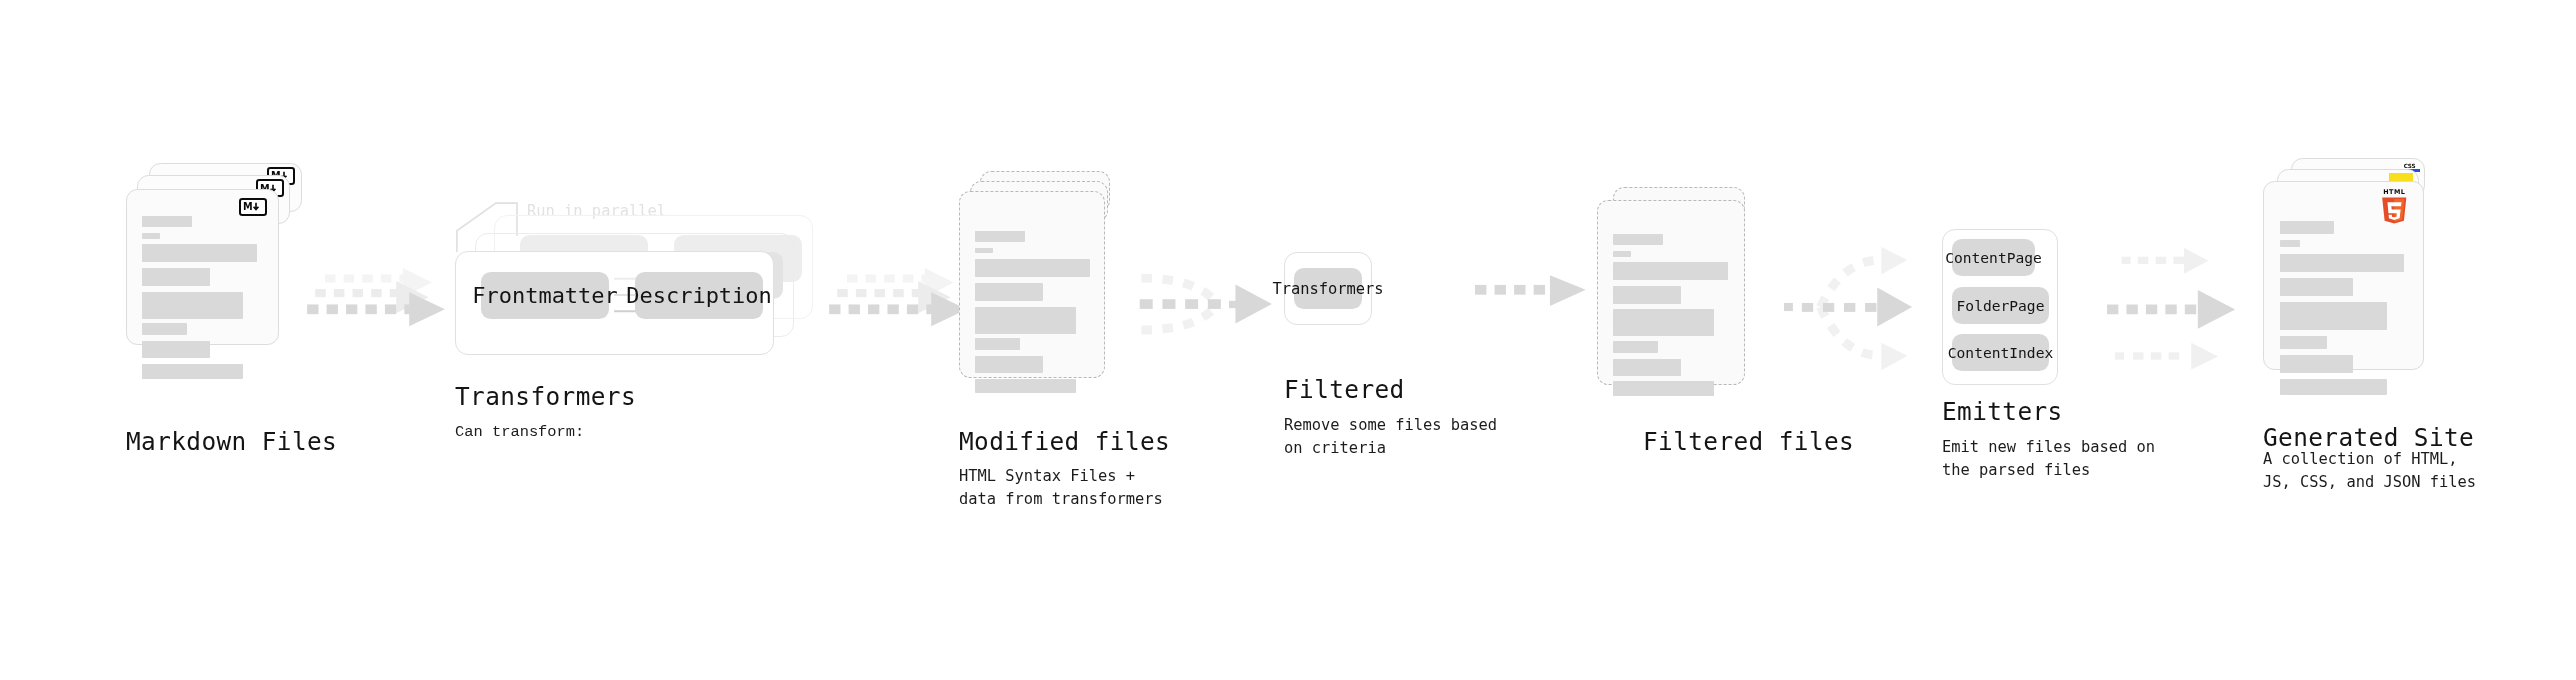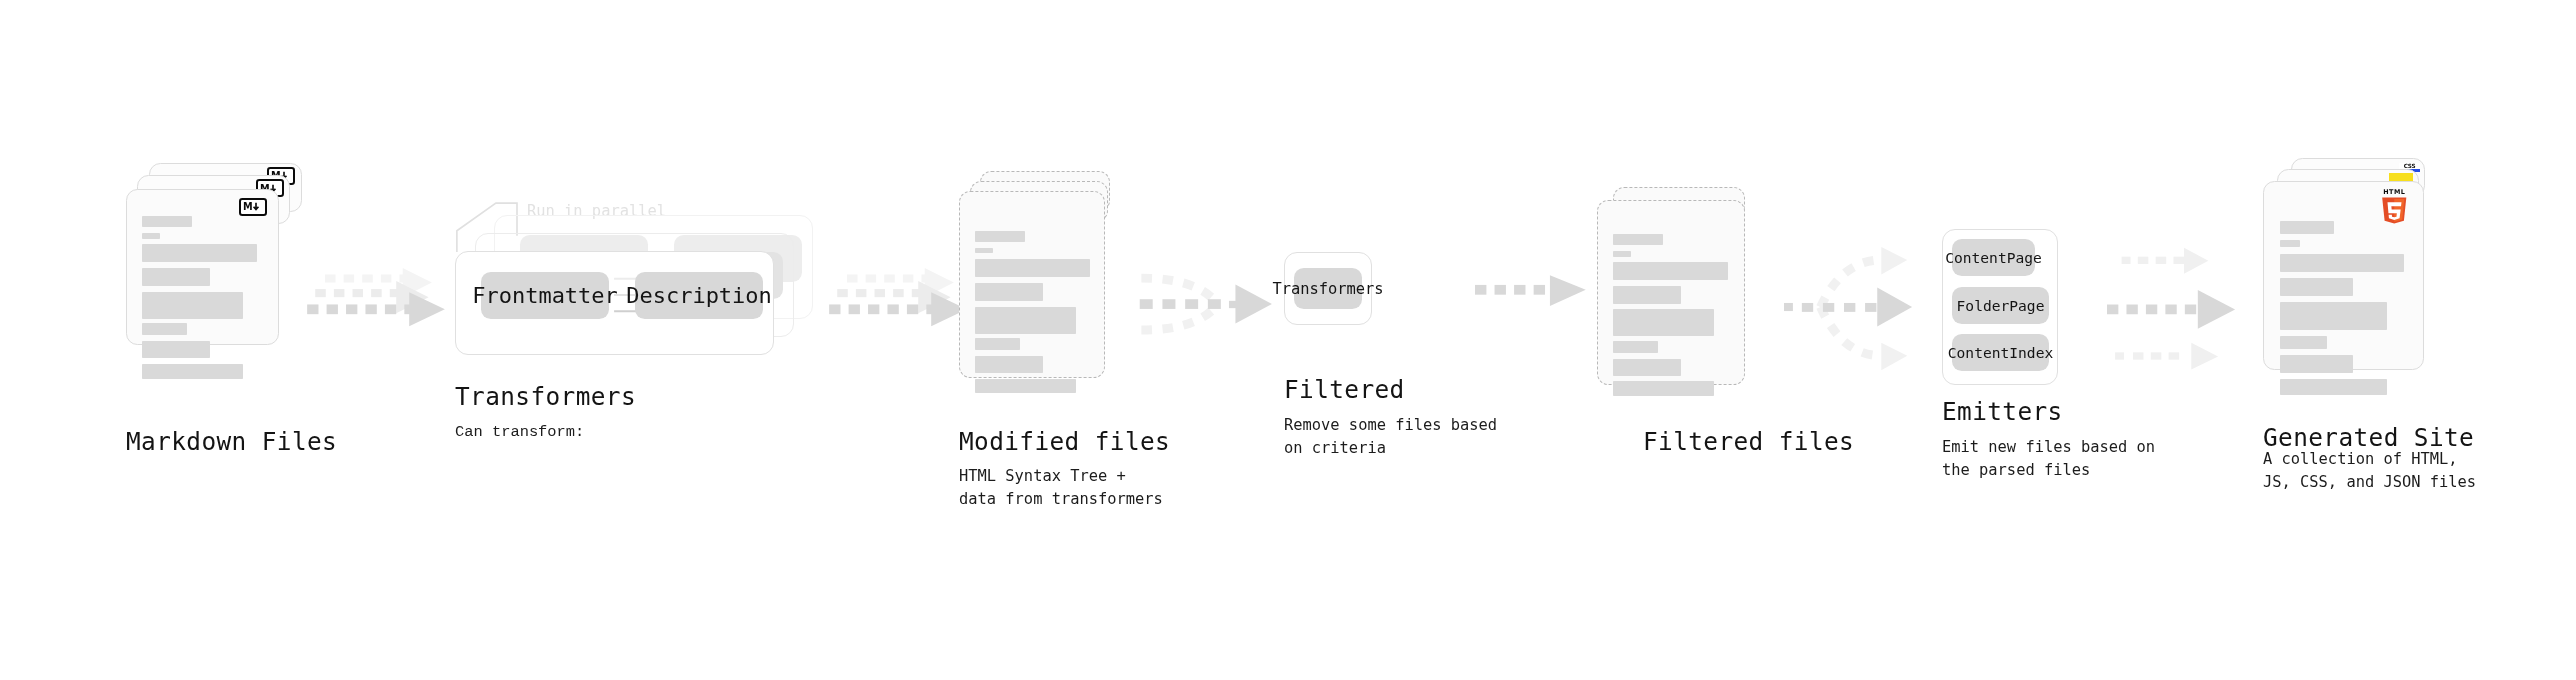--- a/index.html
+++ b/index.html
@@ -296,21 +296,21 @@
       <div class="bar" style="left:14.6px; top:67px; width:115px; height:18px;"></div>
       <div class="bar" style="left:14.6px; top:91px; width:68px; height:18px;"></div>
       <div class="bar" style="left:14.6px; top:115px; width:101px; height:27px;"></div>
       <div class="bar" style="left:14.6px; top:146px; width:45px; height:12.2px;"></div>
       <div class="bar" style="left:14.6px; top:164px; width:68px; height:17px;"></div>
       <div class="bar" style="left:14.6px; top:187px; width:101px; height:14.6px;"></div>
     </div>
   </div>
 
   <div class="stage-title abs" style="left:959px; top:427px;">Modified files</div>
-  <div class="stage-desc abs" style="left:959px; top:465px;">HTML Syntax Tree +
+  <div class="stage-desc abs" style="left:959px; top:465px;">HTML Syntax Files +
 data from transformers</div>
 
   <svg class="abs" style="left:1130px; top:260px;" width="146" height="106" viewBox="0 0 180 130">
     <g stroke="#f1f1f1" stroke-width="11" fill="none" stroke-dasharray="13 13" stroke-linecap="butt">
       <path d="M14 22 Q 84 22 108 54"></path>
       <path d="M14 86 Q 84 86 108 54"></path>
     </g>
     <g fill="#d8d8d8">
       <rect x="12" y="48" width="16" height="12"></rect>
         <rect x="40" y="48" width="16" height="12"></rect>

